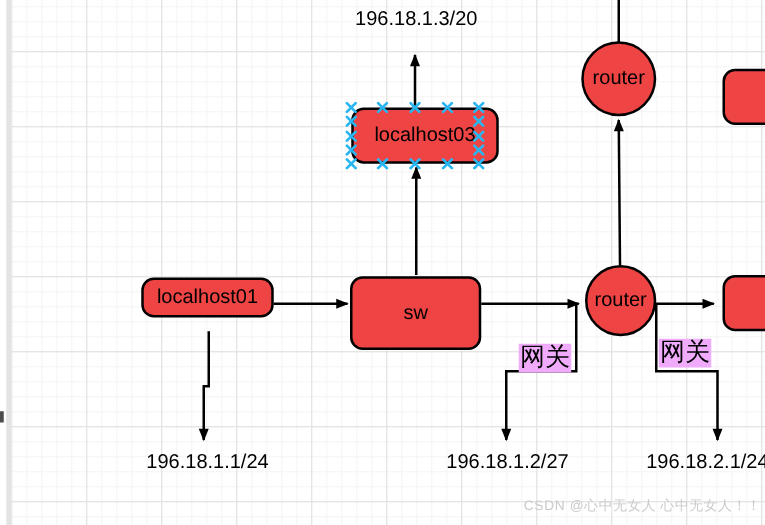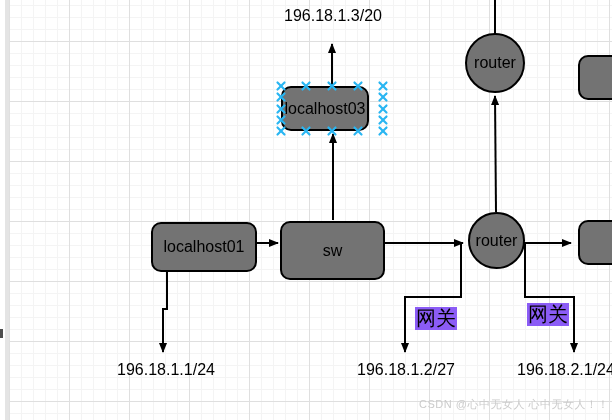--- a/index.html
+++ b/index.html
@@ -22,41 +22,41 @@
   }
   .gutter-cover{position:absolute;left:0;top:0;width:9px;height:420px;background:#ffffff;z-index:1;}
   .left-strip{position:absolute;left:5px;top:0;width:4px;height:420px;background:#e4e4e4;z-index:1;}
   .scroll-tick{position:absolute;left:0;top:329px;width:3px;height:9px;background:#4d4d4d;z-index:1;}
 
   svg.edges{position:absolute;left:0;top:0;z-index:2;}
   svg.overlay{position:absolute;left:0;top:0;z-index:4;pointer-events:none;}
 
   .node{
     position:absolute;z-index:3;box-sizing:border-box;
-    background:#737373;border:2px solid #000;
+    background:#ef4444;border:2px solid #000;
     display:flex;align-items:center;justify-content:center;
     font-size:16px;line-height:1;white-space:nowrap;
   }
   .rect{border-radius:10px;}
   .circle{border-radius:50%;}
-  #n-localhost01{left:113px;top:222px;width:106px;height:50px;margin-left:38px;}
+  #n-localhost01{left:113px;top:222px;width:106px;height:32px;}
   #n-sw{left:280px;top:221px;width:105px;height:59px;}
-  #n-localhost03{left:281px;top:86px;width:88px;height:45px;}
+  #n-localhost03{left:281px;top:86px;width:118px;height:45px;}
   #n-router-top{left:465px;top:33px;width:60px;height:60px;}
   #n-router-mid{left:468px;top:212px;width:57px;height:57px;}
   #n-box-right-top{left:578px;top:55px;width:58px;height:45px;}
   #n-box-right-mid{left:578px;top:220px;width:58px;height:45px;}
 
   .flabel{position:absolute;z-index:3;font-size:16px;line-height:1.15;white-space:nowrap;}
   .ip{width:140px;text-align:center;}
   #lbl-ip-top{left:263px;top:7px;}
   #lbl-ip-bl{left:96px;top:361px;}
   #lbl-ip-bm{left:336px;top:361px;}
   #lbl-ip-br{left:517px;top:361px;text-align:left;}
-  .gw{font-size:20px;background:#8b5cf6;padding:0 1px;margin-top:32px;}
+  .gw{font-size:20px;background:#f0abfc;padding:0 1px;}
   #lbl-gw-left{left:415px;top:275px;}
   #lbl-gw-right{left:527px;top:271px;}
 
   .watermark{
     position:absolute;right:3px;top:397px;z-index:5;
     font-size:11px;color:#cbcbcb;letter-spacing:0.5px;white-space:nowrap;
   }
 </style>
 </head>
 <body>

